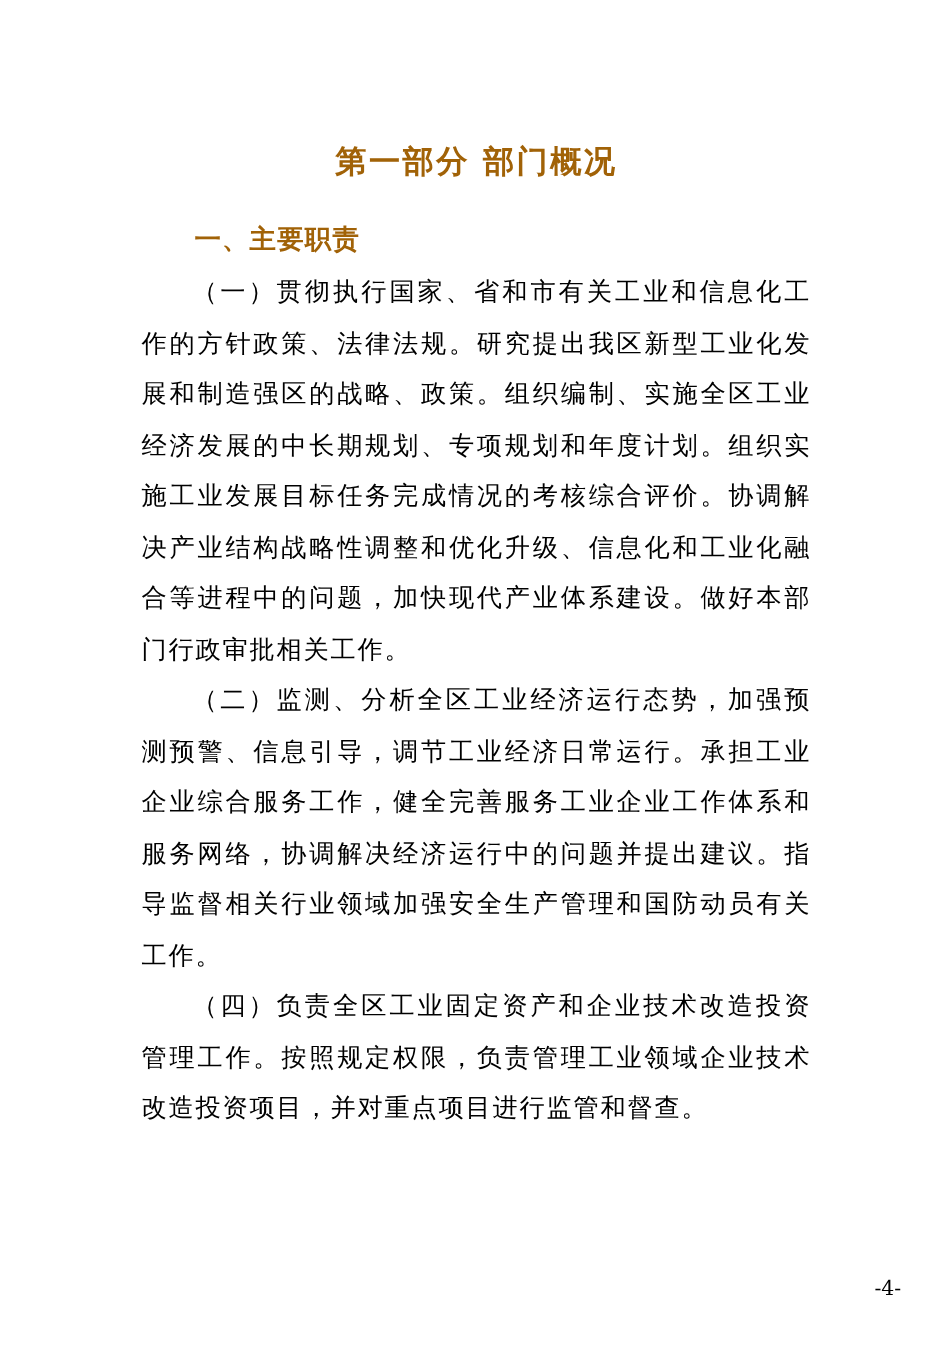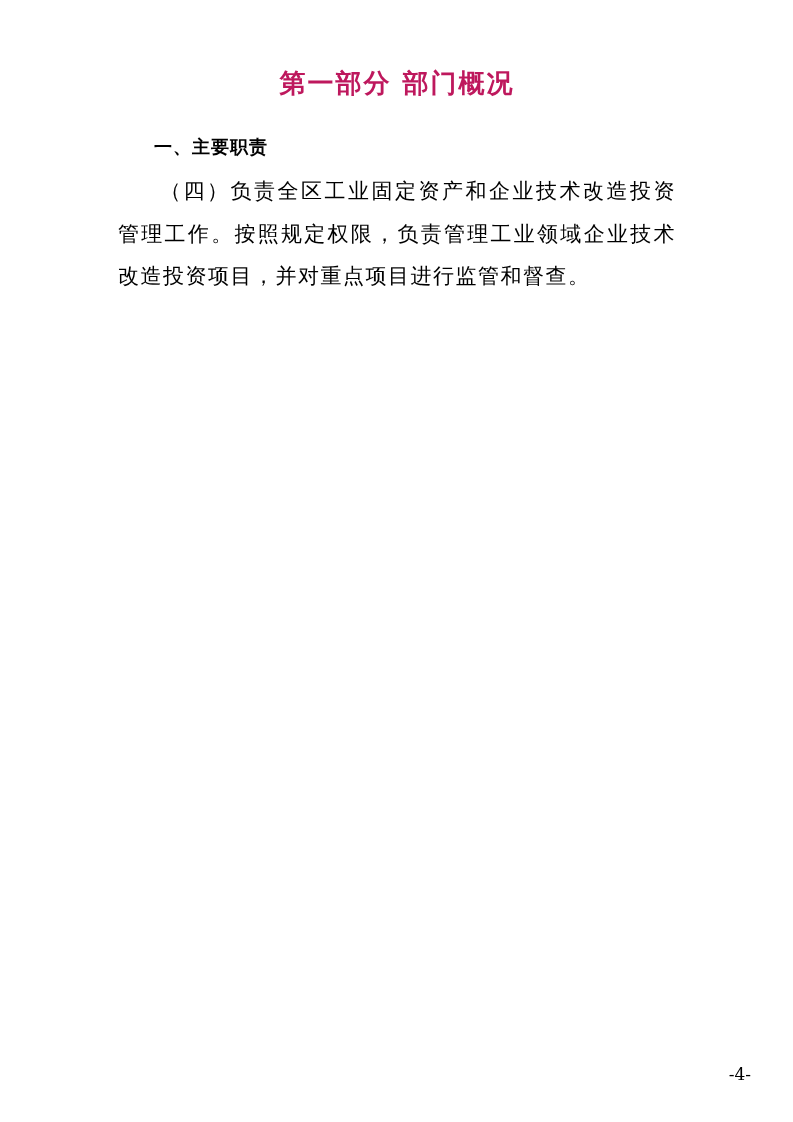--- a/index.html
+++ b/index.html
@@ -12,38 +12,38 @@
     width: 793px;
     height: 1122px;
     background: #ffffff;
     box-sizing: border-box;
     padding: 0 117px 0 118px;
     overflow: hidden;
     color: #000000;
   }
   .doc-title {
     margin: 0;
-    padding-top: 63px;
+    padding-top: 115px;
     text-align: center;
     font-family: "DejaVu Sans", "Liberation Sans", sans-serif;
     font-weight: bold;
     font-size: 26px;
     line-height: 40px;
     letter-spacing: 2px;
-    color: #be185d;
+    color: #a16207;
   }
   .section-heading {
     margin: 28px 0 0 0;
-    font-family: Liberation Mono, monospace;
+    font-family: Liberation Sans, sans-serif;
     font-weight: bold;
-    font-size: 18px;
+    font-size: 22px;
     line-height: 34px;
     text-indent: 2em;
     letter-spacing: 1px;
-    color: #000000;
+    color: #a16207;
   }
   .body-block {
     margin-top: 5px;
   }
   .body-para {
     margin: 0;
     font-family: "DejaVu Serif", "Liberation Serif", serif;
     font-size: 21px;
     line-height: 42.5px;
     letter-spacing: 1.5px;
@@ -63,17 +63,19 @@
 </style>
 </head>
 <body>
 
 <div class="page">
   <h1 class="doc-title">第一部分 部门概况</h1>
 
   <h2 class="section-heading">一、主要职责</h2>
 
   <div class="body-block">
+    <p class="body-para">（一）贯彻执行国家、省和市有关工业和信息化工作的方针政策、法律法规。研究提出我区新型工业化发展和制造强区的战略、政策。组织编制、实施全区工业经济发展的中长期规划、专项规划和年度计划。组织实施工业发展目标任务完成情况的考核综合评价。协调解决产业结构战略性调整和优化升级、信息化和工业化融合等进程中的问题，加快现代产业体系建设。做好本部门行政审批相关工作。</p>
+    <p class="body-para">（二）监测、分析全区工业经济运行态势，加强预测预警、信息引导，调节工业经济日常运行。承担工业企业综合服务工作，健全完善服务工业企业工作体系和服务网络，协调解决经济运行中的问题并提出建议。指导监督相关行业领域加强安全生产管理和国防动员有关工作。</p>
     <p class="body-para">（四）负责全区工业固定资产和企业技术改造投资管理工作。按照规定权限，负责管理工业领域企业技术改造投资项目，并对重点项目进行监管和督查。</p>
   </div>
 
   <div class="page-number">-4-</div>
 </div>
 
 </body></html>

